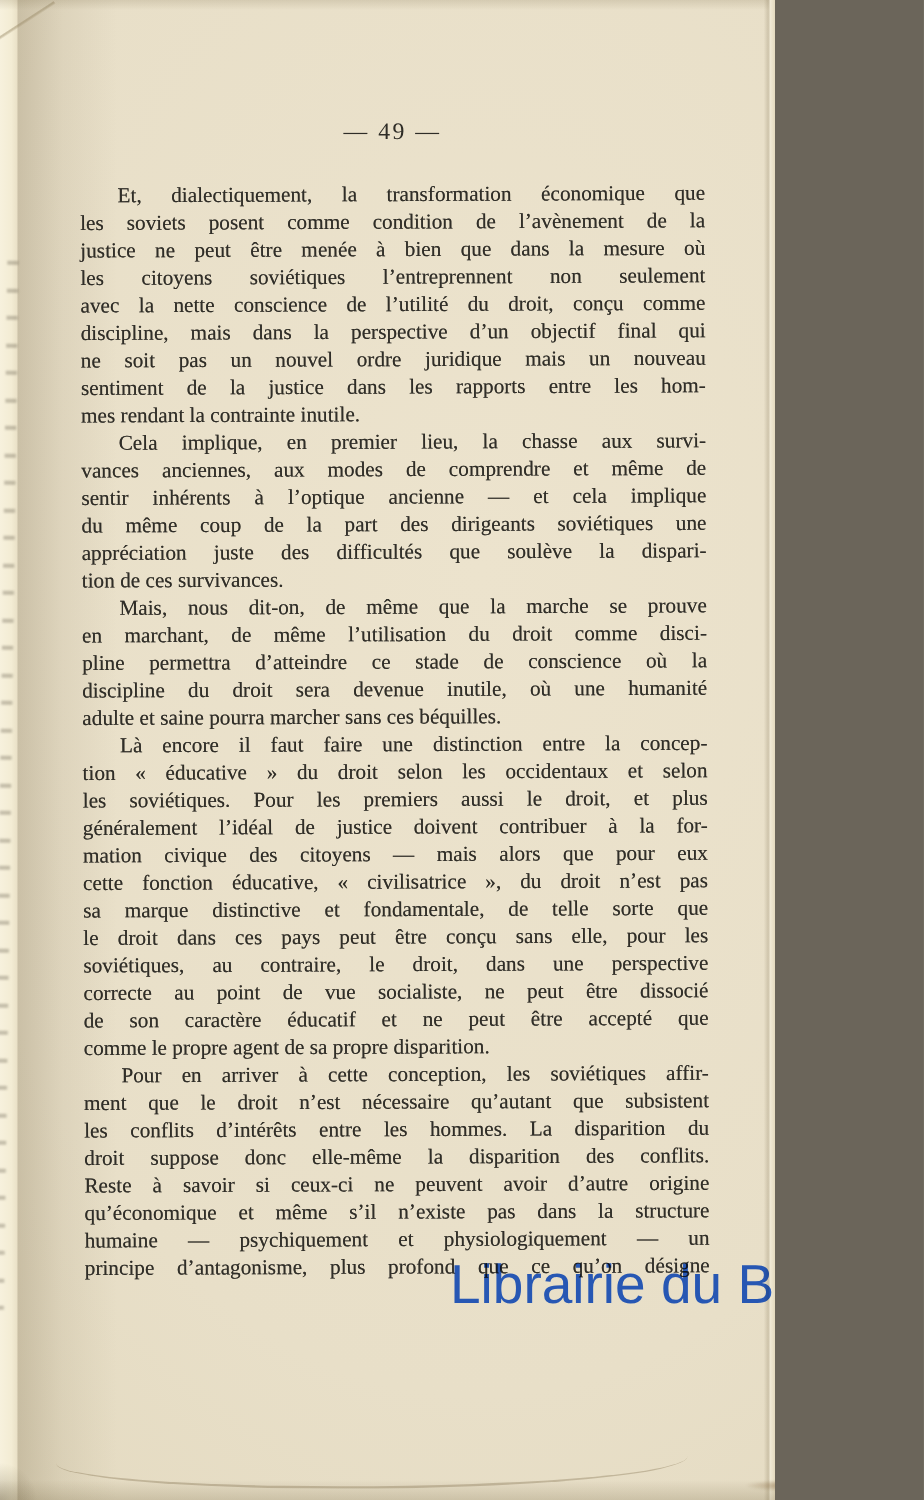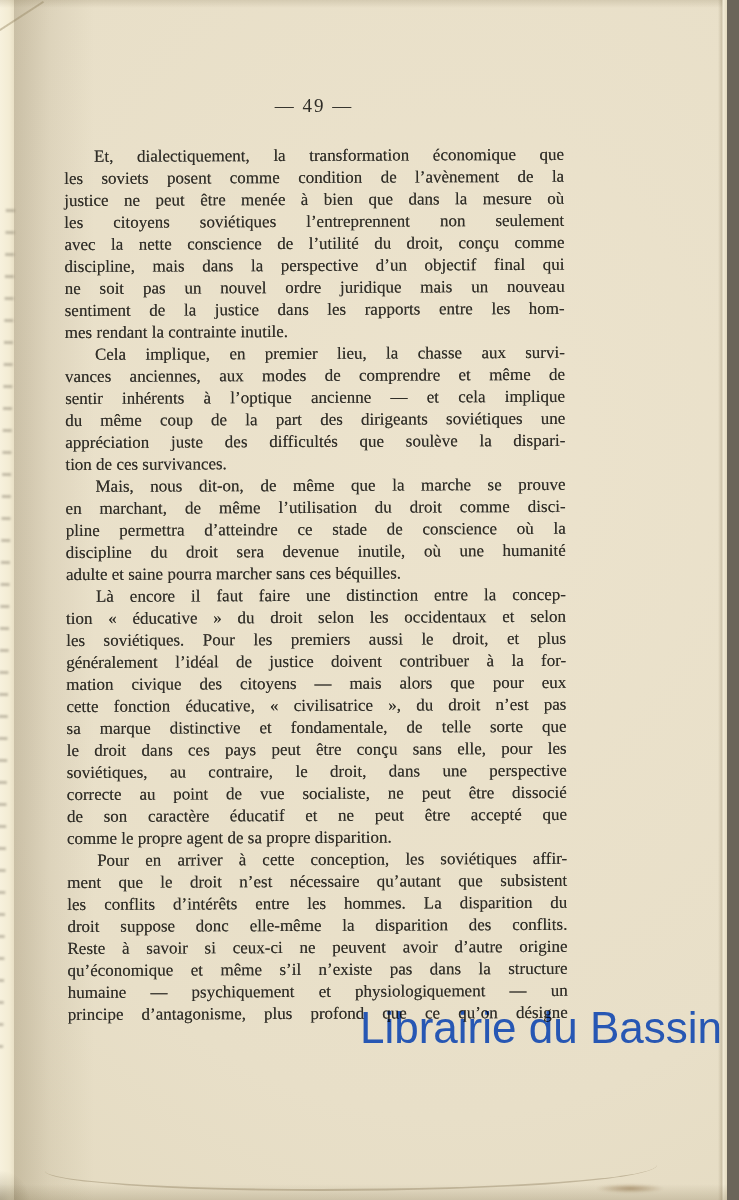--- a/index.html
+++ b/index.html
@@ -1,18 +1,18 @@
 <!DOCTYPE html>
 <html><head>
 <meta charset="utf-8">
 <style>
   html, body { margin: 0; padding: 0; background: #6b655a; }
   .photo {
     position: relative;
-    width: 727px;
+    width: 620px;
     height: 1200px;
     overflow: hidden;
     background:
       radial-gradient(130% 100% at 62% 38%, #ece3cd 0%, #e8dfc8 55%, #e0d6ba 100%);
     font-family: "Liberation Serif", "DejaVu Serif", serif;
   }
 
   
   .gutter {
     position: absolute; left: 0; top: 0; width: 14px; height: 100%;

